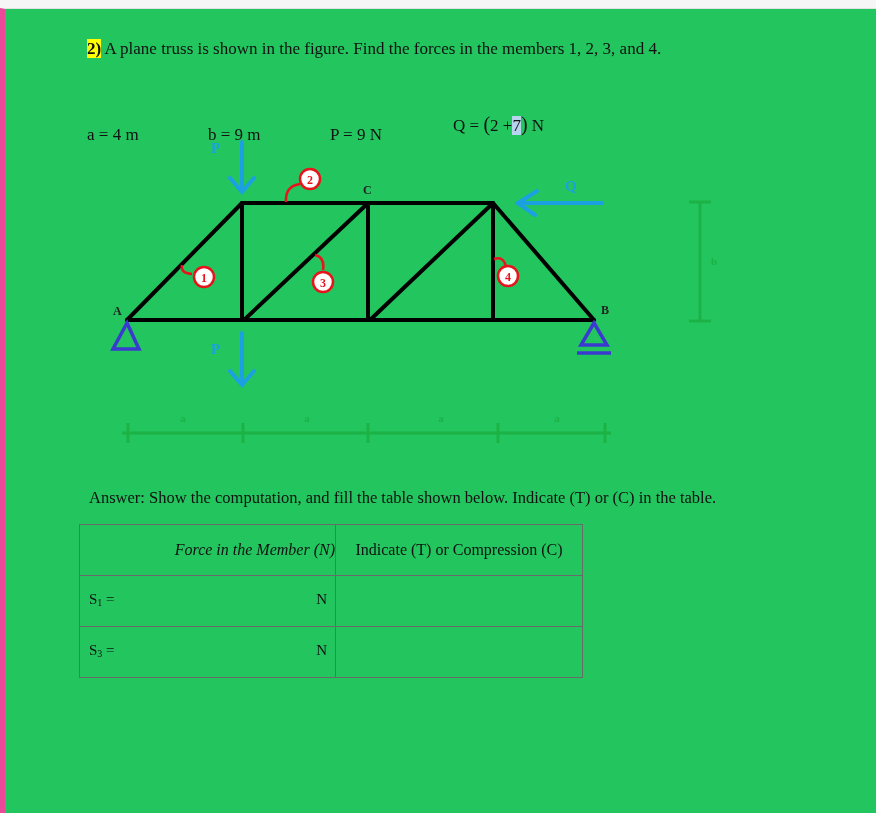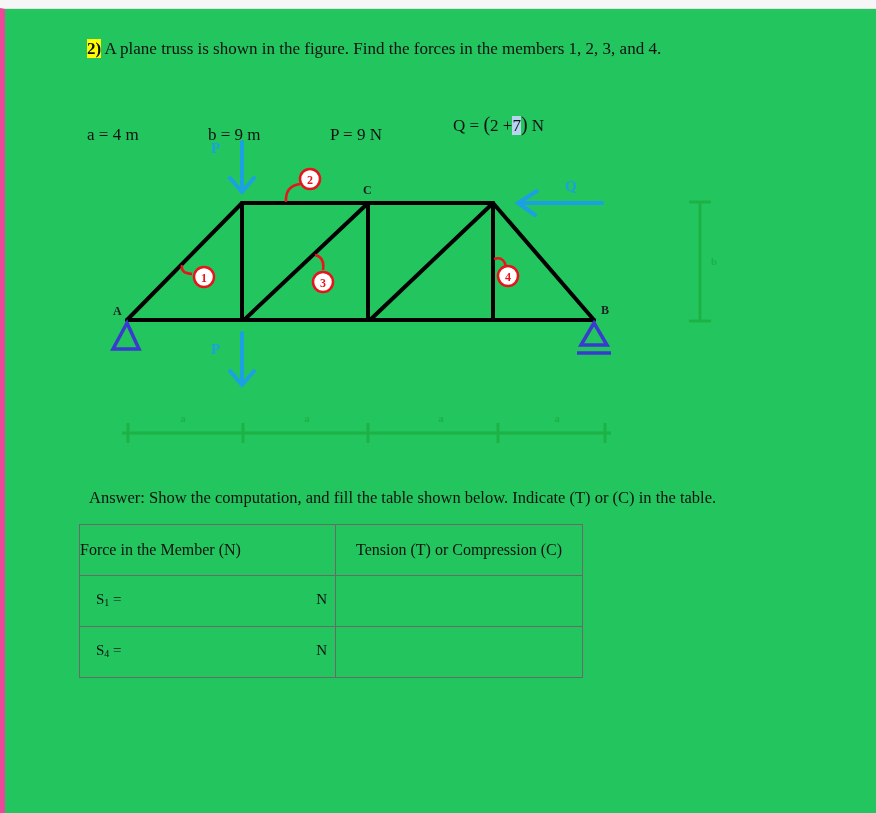--- a/index.html
+++ b/index.html
@@ -39,25 +39,25 @@
   table.answer-table {
     position: absolute; left: 74px; top: 515px;
     border-collapse: collapse;
     font-size: 16px;
   }
   table.answer-table td, table.answer-table th {
     border: 1.5px solid #6a6a6a;
     padding: 0;
     font-weight: normal;
   }
-  th.h1 { width: 255px; height: 50px; text-align: left; }
+  th.h1 { width: 255px; height: 50px; text-align: right; font-style: italic; }
   th.h2 { width: 246px; height: 50px; text-align: center; }
   td.force-cell { height: 50px; position: relative; }
   td.tc-cell { height: 50px; }
-  .s-label { position: absolute; left: 16px; top: 15px; font-size: 15px; }
+  .s-label { position: absolute; left: 9px; top: 15px; font-size: 15px; }
   .s-label sub { font-size: 10px; vertical-align: -2px; }
   .n-unit { position: absolute; right: 8px; top: 15px; font-size: 15px; }
 </style>
 </head>
 <body>
 
 <div class="page">
 
   <div class="problem-line">
     <span class="problem-num">2)</span>
@@ -168,32 +168,32 @@
     <text x="436" y="421" font-size="11" text-anchor="middle" class="fig-label" fill="#1db245">a</text>
     <text x="552" y="421" font-size="11" text-anchor="middle" class="fig-label" fill="#1db245">a</text>
   </svg>
 
   <div class="answer-line">Answer:  Show the computation, and fill the table shown below. Indicate (T) or (C) in the table.</div>
 
   <table class="answer-table">
     <tbody>
         <tr>
       <th class="h1">Force in the Member (N)</th>
-      <th class="h2">Tension (T) or Compression (C)</th>
+      <th class="h2">Indicate (T) or Compression (C)</th>
     </tr>
     <tr>
       <td class="force-cell">
         <span class="s-label"><span>S</span><sub>1</sub><span> =</span></span>
         <span class="n-unit">N</span>
       </td>
       <td class="tc-cell"></td>
     </tr>
     <tr>
       <td class="force-cell">
-        <span class="s-label"><span>S</span><sub>4</sub><span> =</span></span>
+        <span class="s-label"><span>S</span><sub>3</sub><span> =</span></span>
         <span class="n-unit">N</span>
       </td>
       <td class="tc-cell"></td>
     </tr>
   </tbody>
     </table>
 
 </div>
 
 </body></html>

